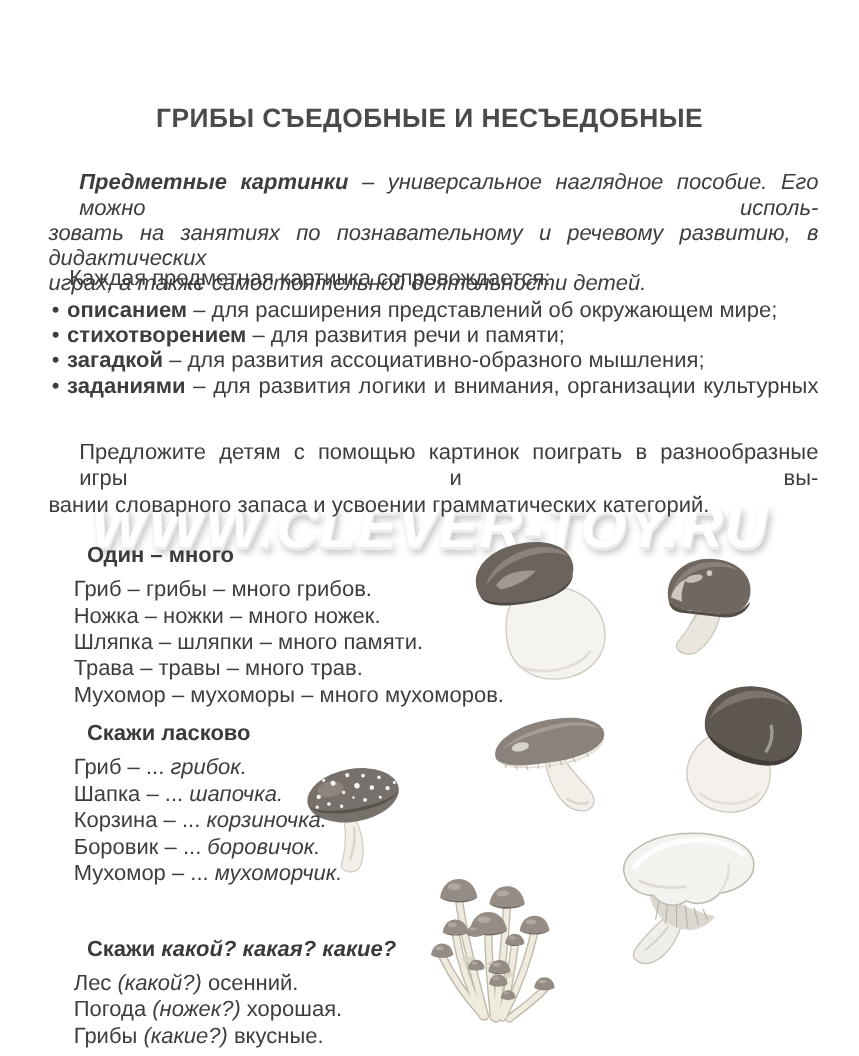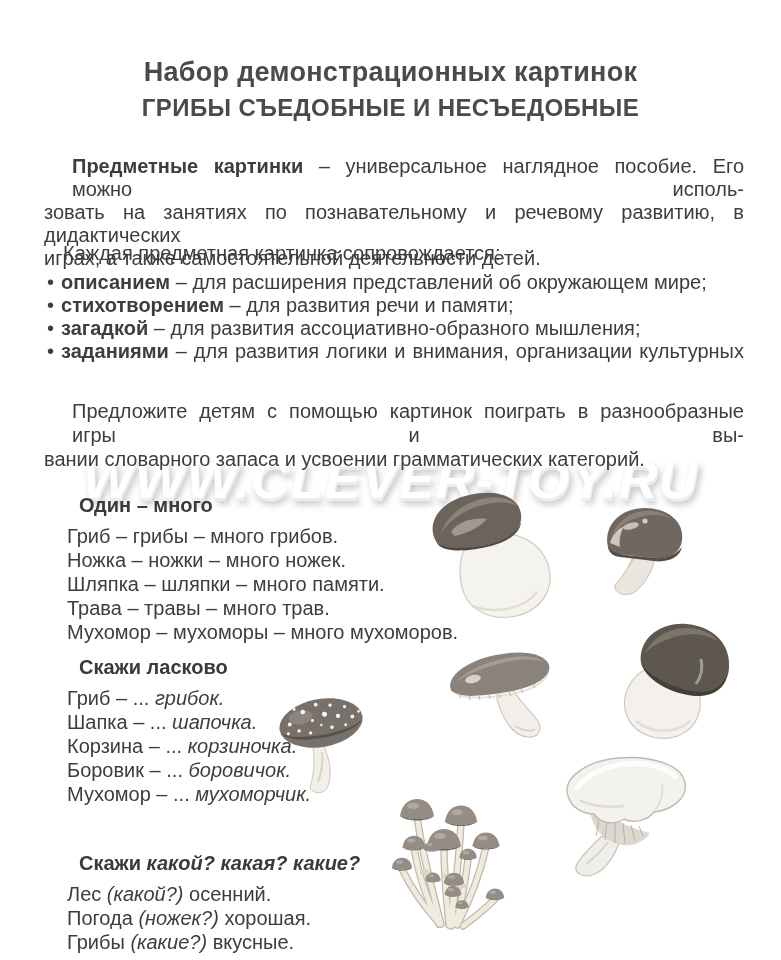--- a/index.html
+++ b/index.html
@@ -7,21 +7,21 @@
   .page{position:relative;width:781px;height:960px;background:#ffffff;overflow:hidden;}
 
   .title{position:absolute;left:0;width:100%;text-align:center;font-weight:bold;color:#4c4a48;margin:0;z-index:3;}
   #title1{top:57px;font-size:27px;letter-spacing:.3px;}
   #title2{top:94px;font-size:24px;letter-spacing:.4px;}
 
   .txt{position:absolute;z-index:3;font-size:20px;line-height:23px;color:#3e3d3b;}
   .jline{text-align:justify;text-align-last:justify;}
   .indent1{padding-left:28px;}
 
-  #intro{left:44px;top:155px;width:700px;}
+  #intro{left:44px;top:155px;width:700px;font-style:italic;}
   #accomp-h{left:63px;top:242px;}
   #bullets{left:47px;top:271px;width:697px;}
   .bline{line-height:23px;}
   .dot{margin-right:7px;}
   .bcont{padding-left:20px;line-height:23px;}
   #suggest{left:44px;top:399px;width:700px;line-height:24px;}
 
   .sec h2{font-size:20px;margin:0 0 7px 12px;color:#3b3a38;}
   .sec .line{line-height:24px;}
   #sec-one-many{left:67px;top:494px;}
@@ -41,21 +41,20 @@
   #m6{left:378px;top:784px;width:132px;height:148px;}
   #m7{left:556px;top:752px;width:140px;height:125px;}
 </style>
 </head>
 <body>
 
 <div class="page">
 
   <div class="watermark">WWW.CLEVER-TOY.RU</div>
 
-  <h1 class="title" id="title1">Набор демонстрационных картинок</h1>
   <h1 class="title" id="title2">ГРИБЫ СЪЕДОБНЫЕ И НЕСЪЕДОБНЫЕ</h1>
 
   <div class="txt" id="intro">
     <div class="jline indent1"><b>Предметные картинки</b><span> – универсальное наглядное пособие. Его можно исполь-</span></div>
     <div class="jline">зовать на занятиях по познавательному и речевому развитию, в дидактических</div>
     <div>играх, а также самостоятельной деятельности детей.</div>
   </div>
 
   <div class="txt" id="accomp-h">Каждая предметная картинка сопровождается:</div>
 

